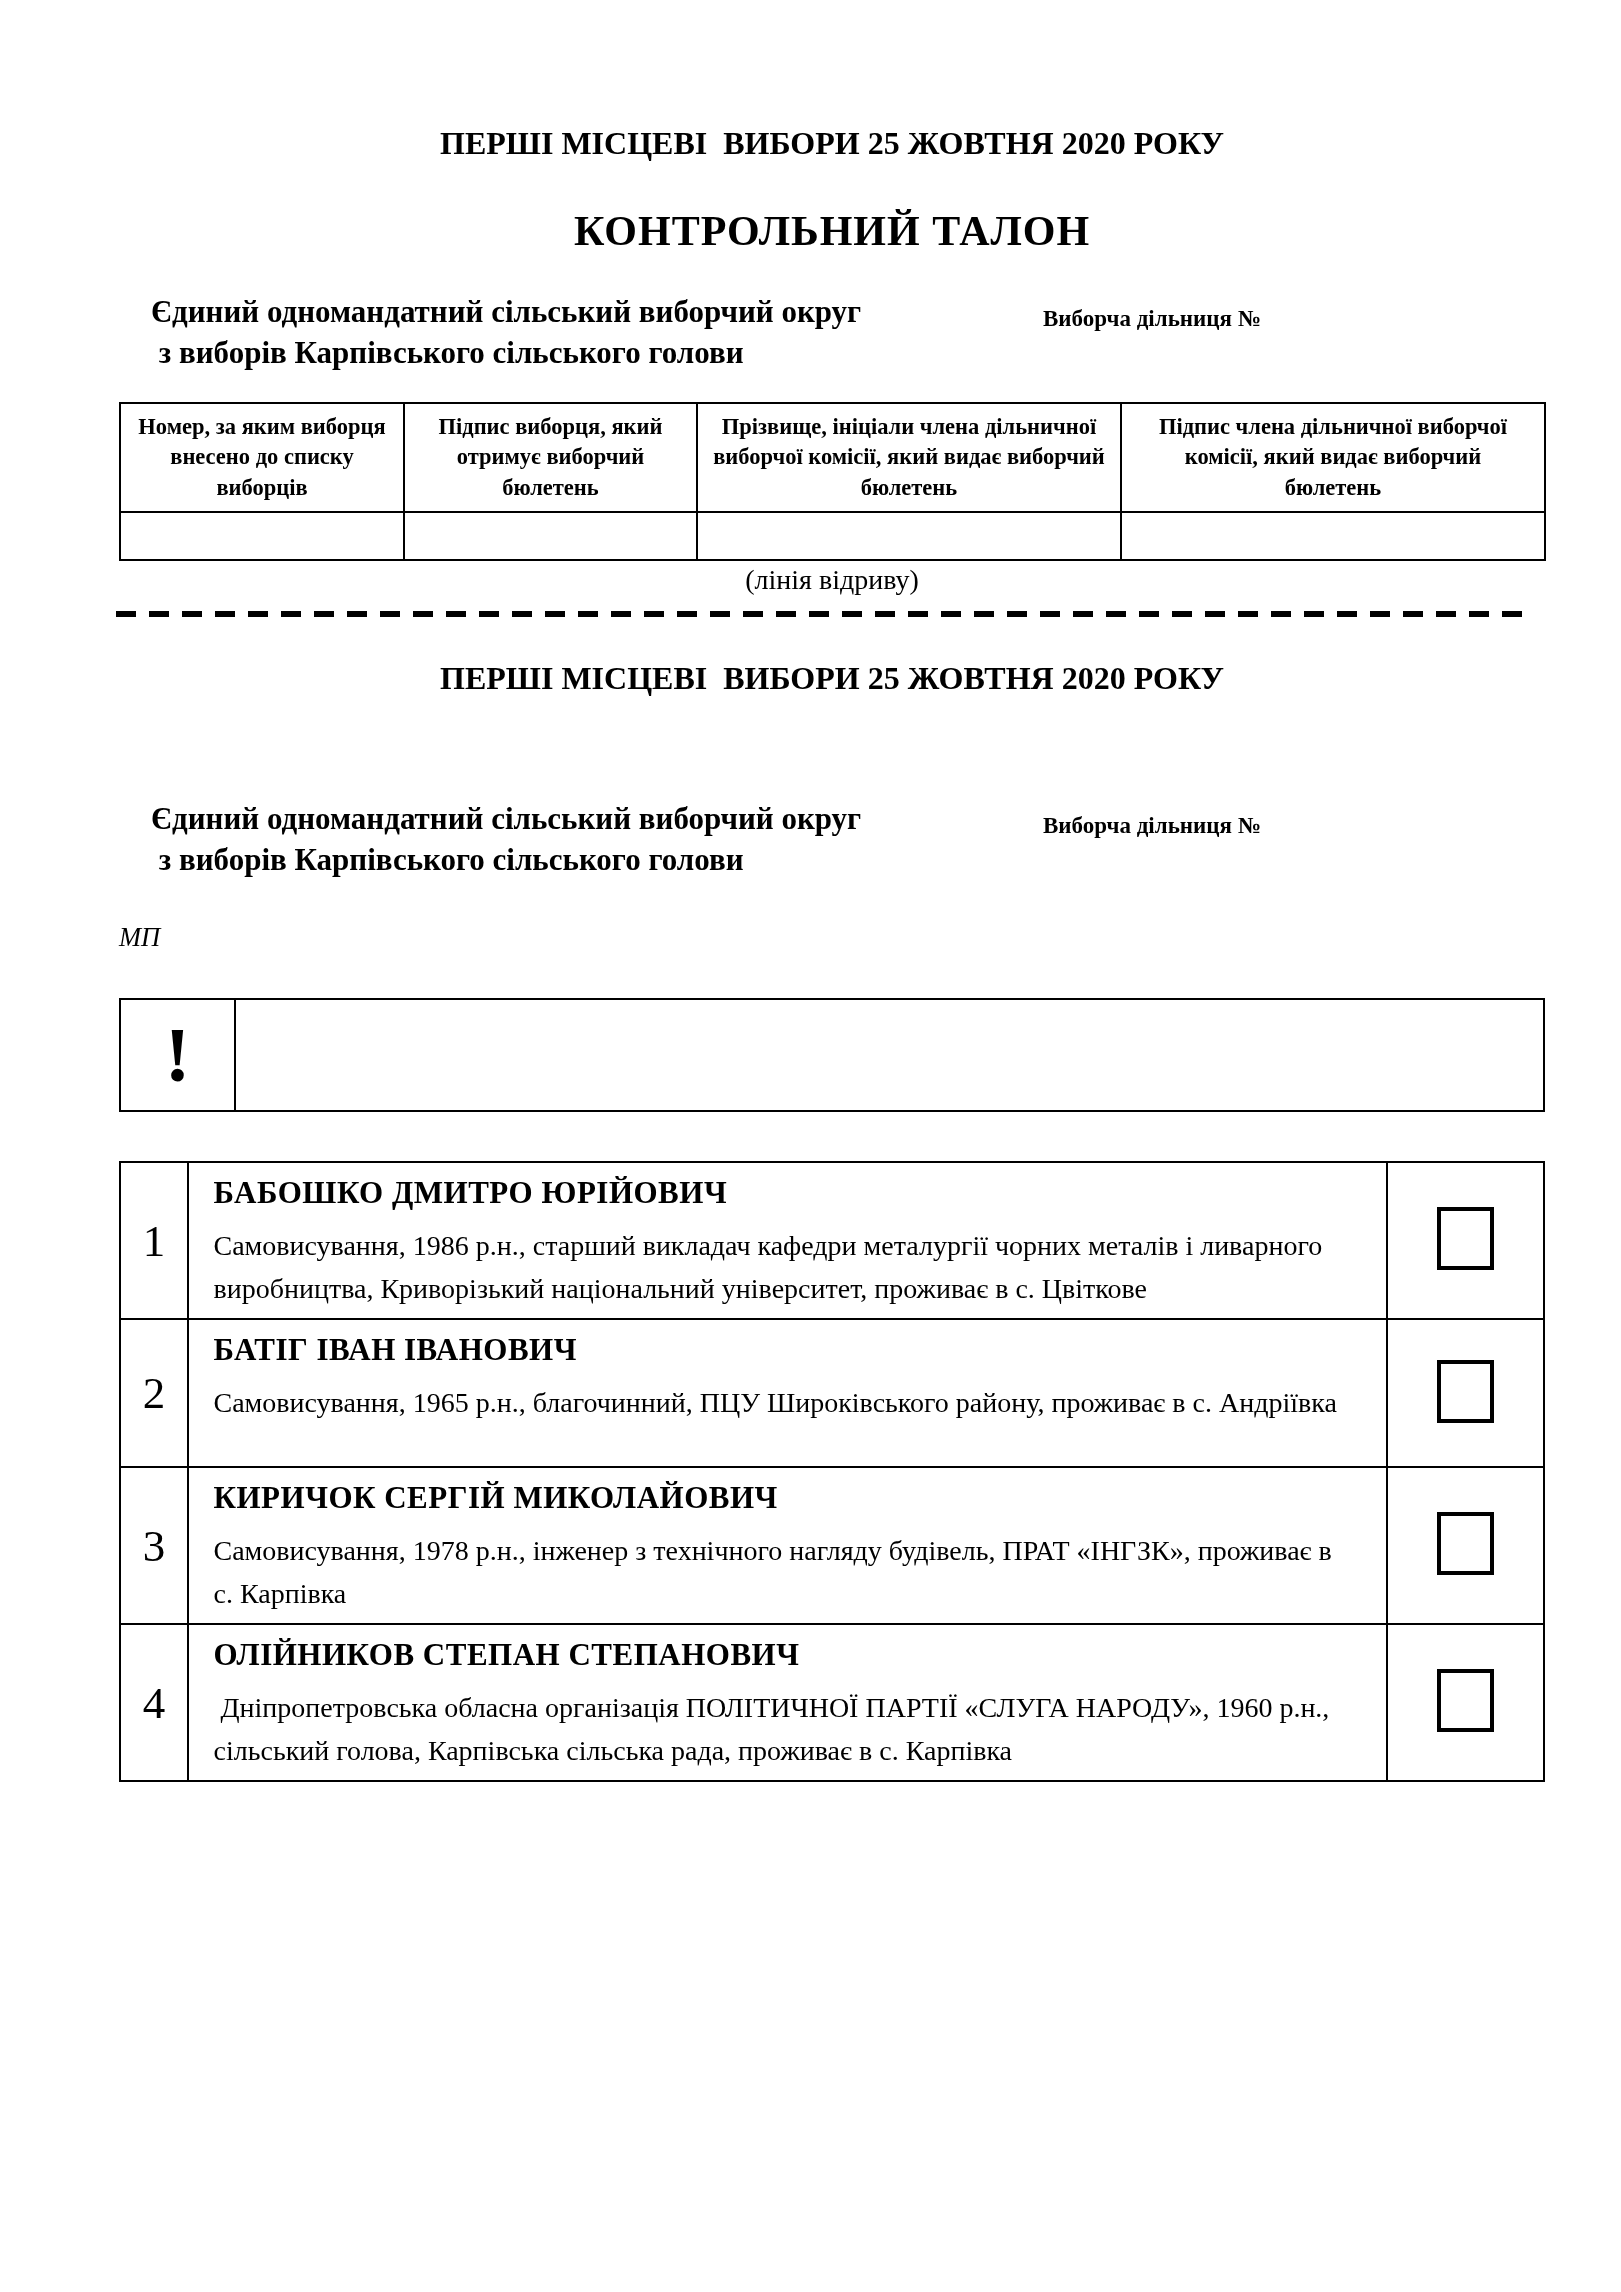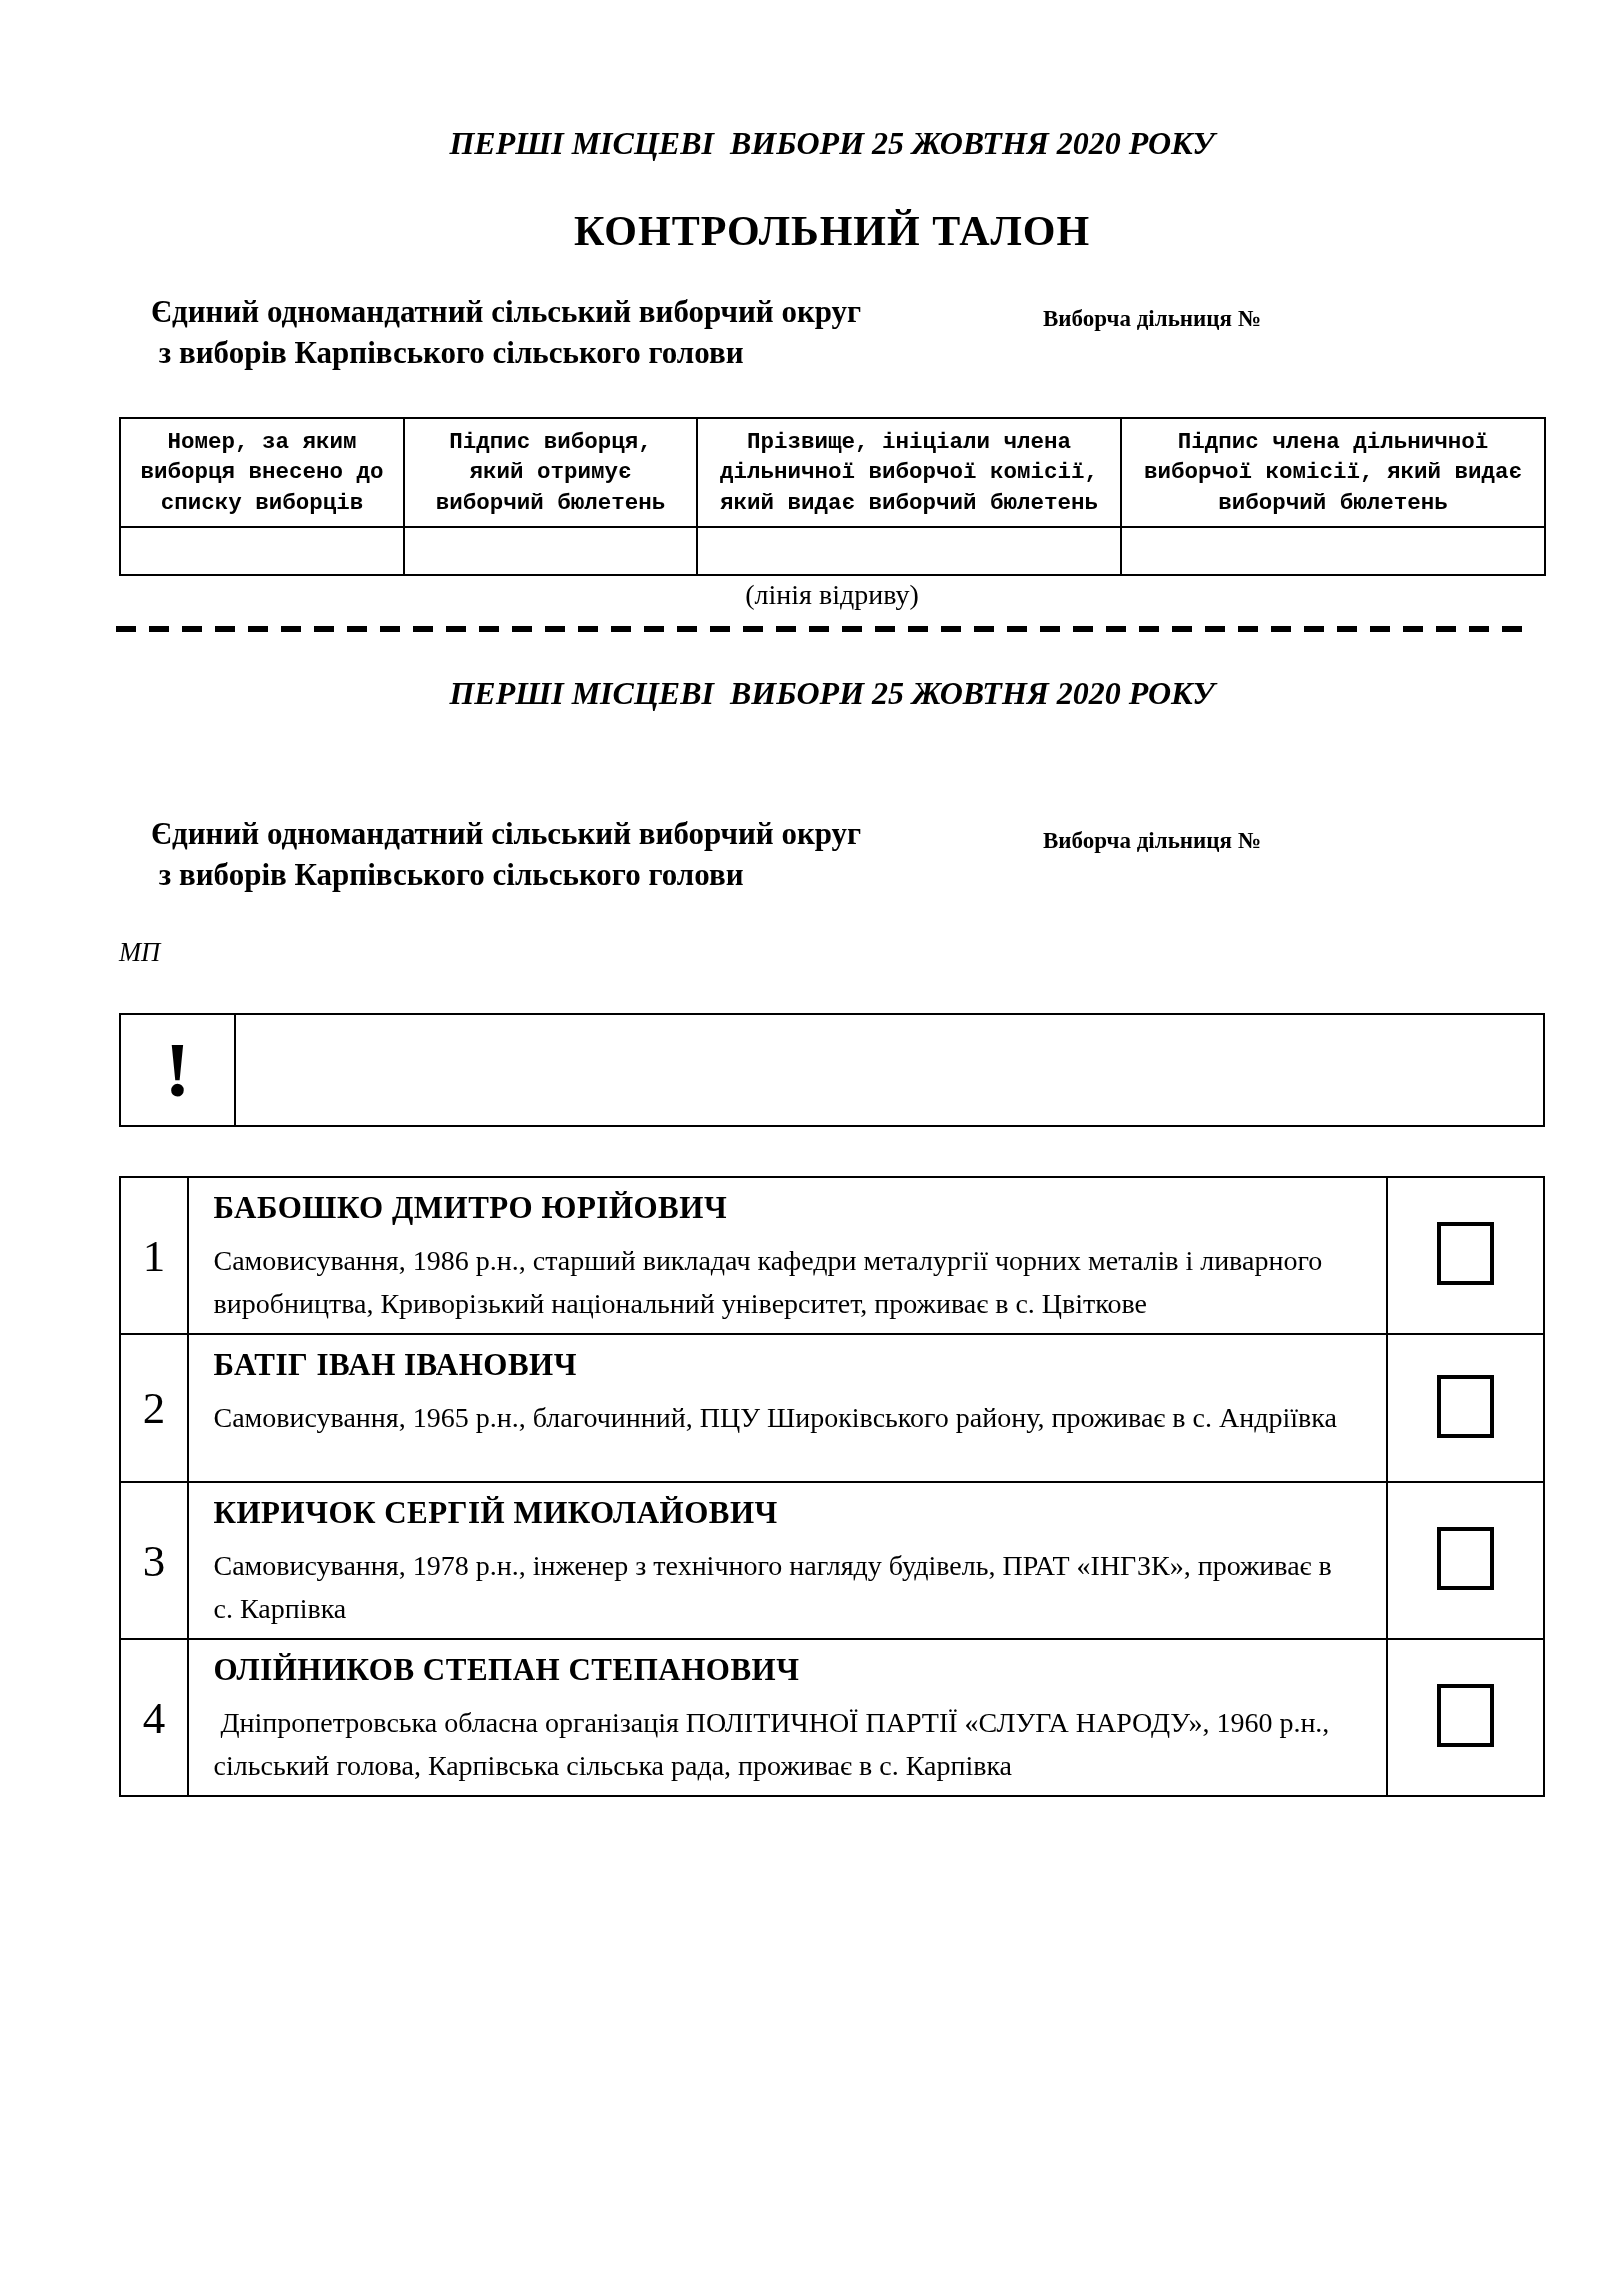--- a/index.html
+++ b/index.html
@@ -13,42 +13,41 @@
     overflow:hidden;
   }
   .content { display:flow-root; padding:0 76px 0 119px; }
 
   .election-title {
     margin-top:125px;
     text-align:center;
     font-weight:bold;
     font-size:32px;
     white-space:pre;
-    font-style:italic;
   }
   .big-title {
     margin-top:45px;
     text-align:center;
     font-weight:bold;
     font-size:42px;
     letter-spacing:1px;
   }
 
   .district-row { position:relative; margin-top:37px; min-height:86px; }
   .district-line { font-weight:bold; font-size:31px; line-height:1.32;margin-left:32px; }
   .district-line.l2 { padding-left:7.8px; }
   .station-label {
     position:absolute; left:924px; top:13.7px;
     font-weight:bold; font-size:23px; white-space:nowrap;
   }
 
   table.grid { border-collapse:collapse; table-layout:fixed; width:1426px; }
   table.grid td { border:2px solid #000; }
 
-  .coupon-table { margin-top:39px;font-family:Liberation Mono, monospace; }
+  .coupon-table { margin-top:24px; }
   .coupon-table .hdr td {
     font-weight:bold; font-size:22.5px; text-align:center;
     vertical-align:middle; line-height:1.35; padding:7.8px 13.7px; height:84px;
   }
   .coupon-table .blank td { height:44px; }
 
   .tear-label { margin-top:2.9px; text-align:center; font-size:28px; }
   .dashed {
     margin-top:15.7px; margin-left:-2.9px;
     height:5.9px; width:1414px;

